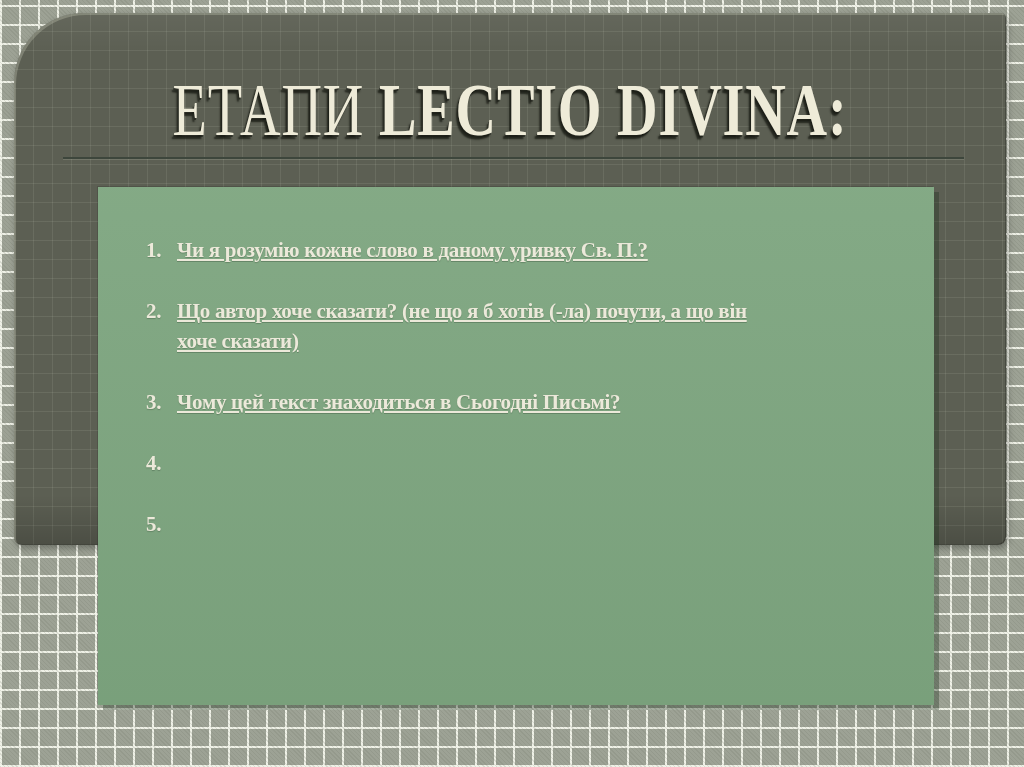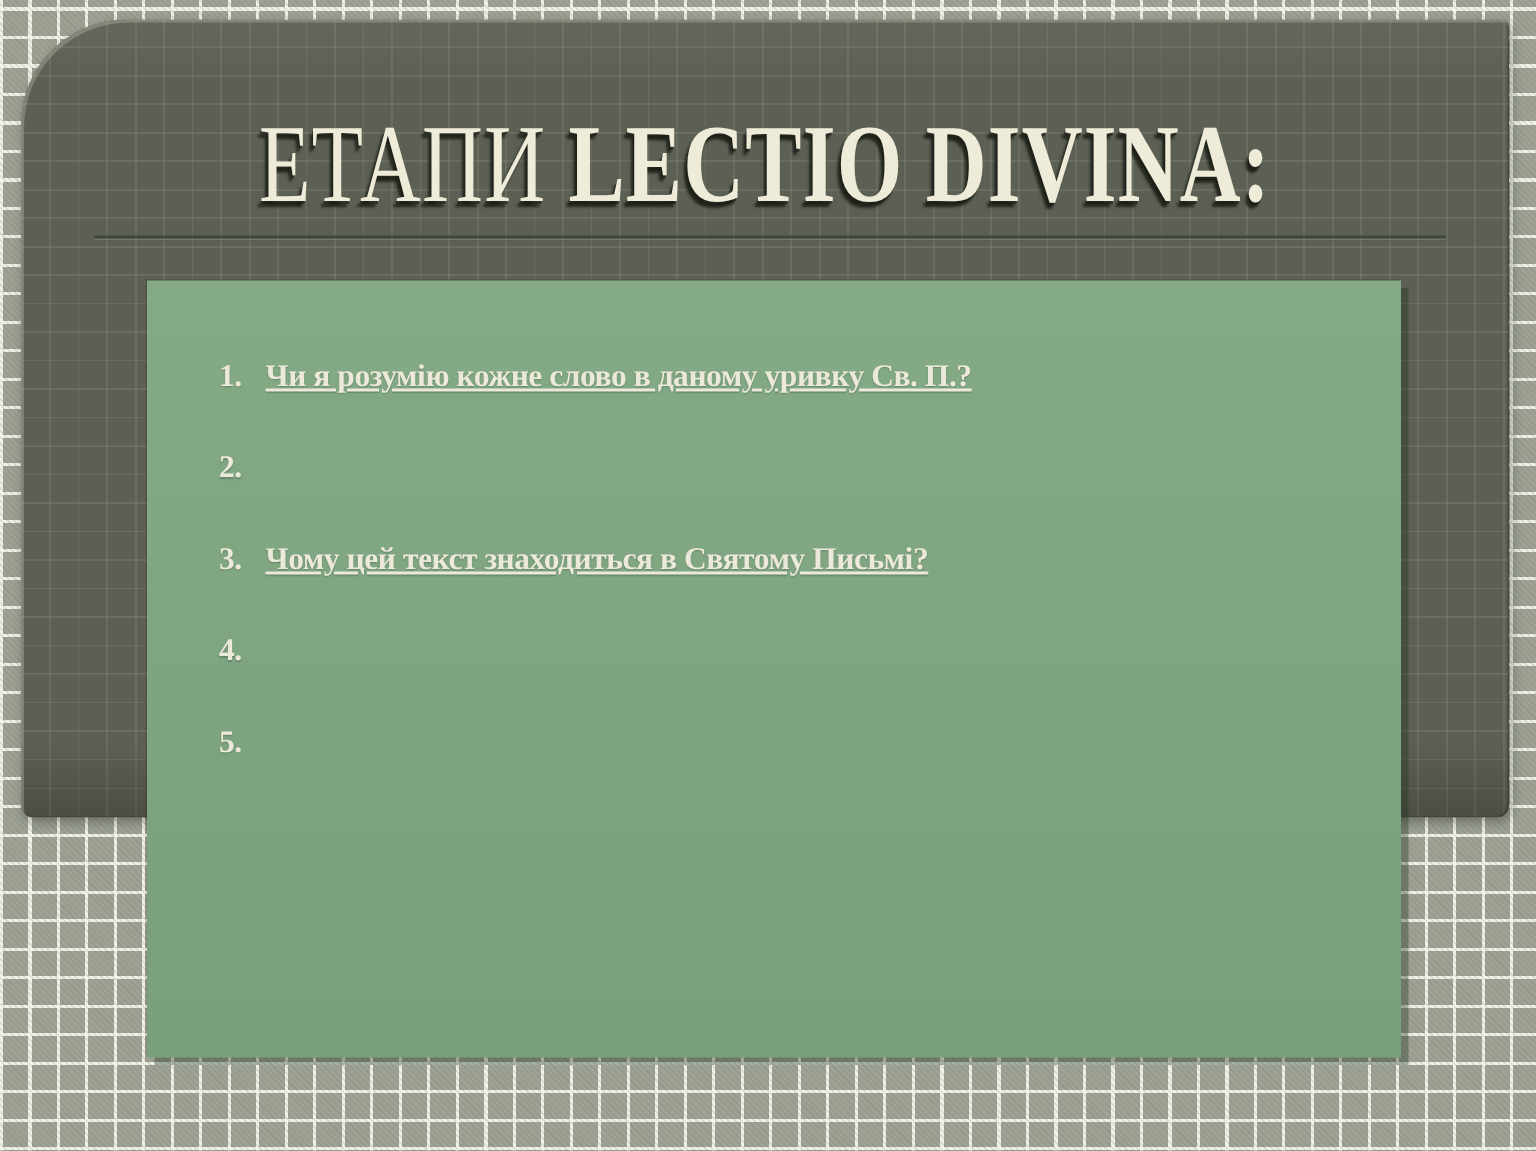--- a/index.html
+++ b/index.html
@@ -73,24 +73,26 @@
   <div class="divider"></div>
 
   <div class="content-box">
     <ol class="qlist">
       <li>
         <span class="num">1.</span>
         <span class="txt">Чи я розумію кожне слово в даному уривку Св. П.?</span>
       </li>
       <li>
         <span class="num">2.</span>
+        <span class="txt">Що автор хоче сказати? (не що я б хотів (-ла) почути, а що він
+хоче сказати)</span>
       </li>
       <li>
         <span class="num">3.</span>
-        <span class="txt">Чому цей текст знаходиться в Святому Письмі?</span>
+        <span class="txt">Чому цей текст знаходиться в Сьогодні Письмі?</span>
       </li>
       <li>
         <span class="num">4.</span>
       </li>
       <li>
         <span class="num">5.</span>
       </li>
     </ol>
   </div>
 

